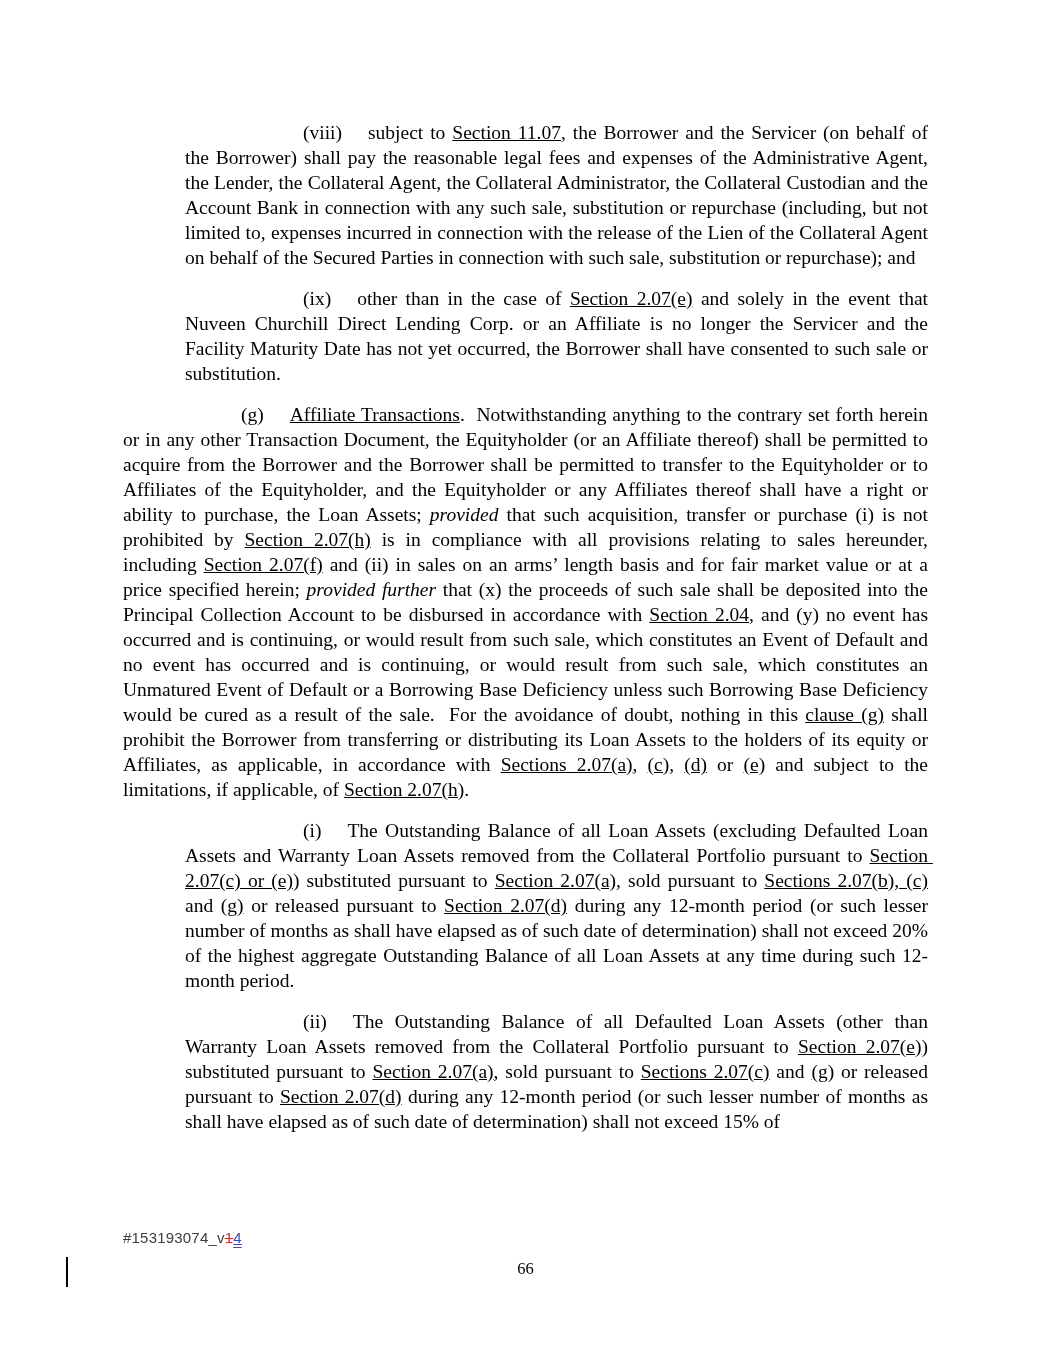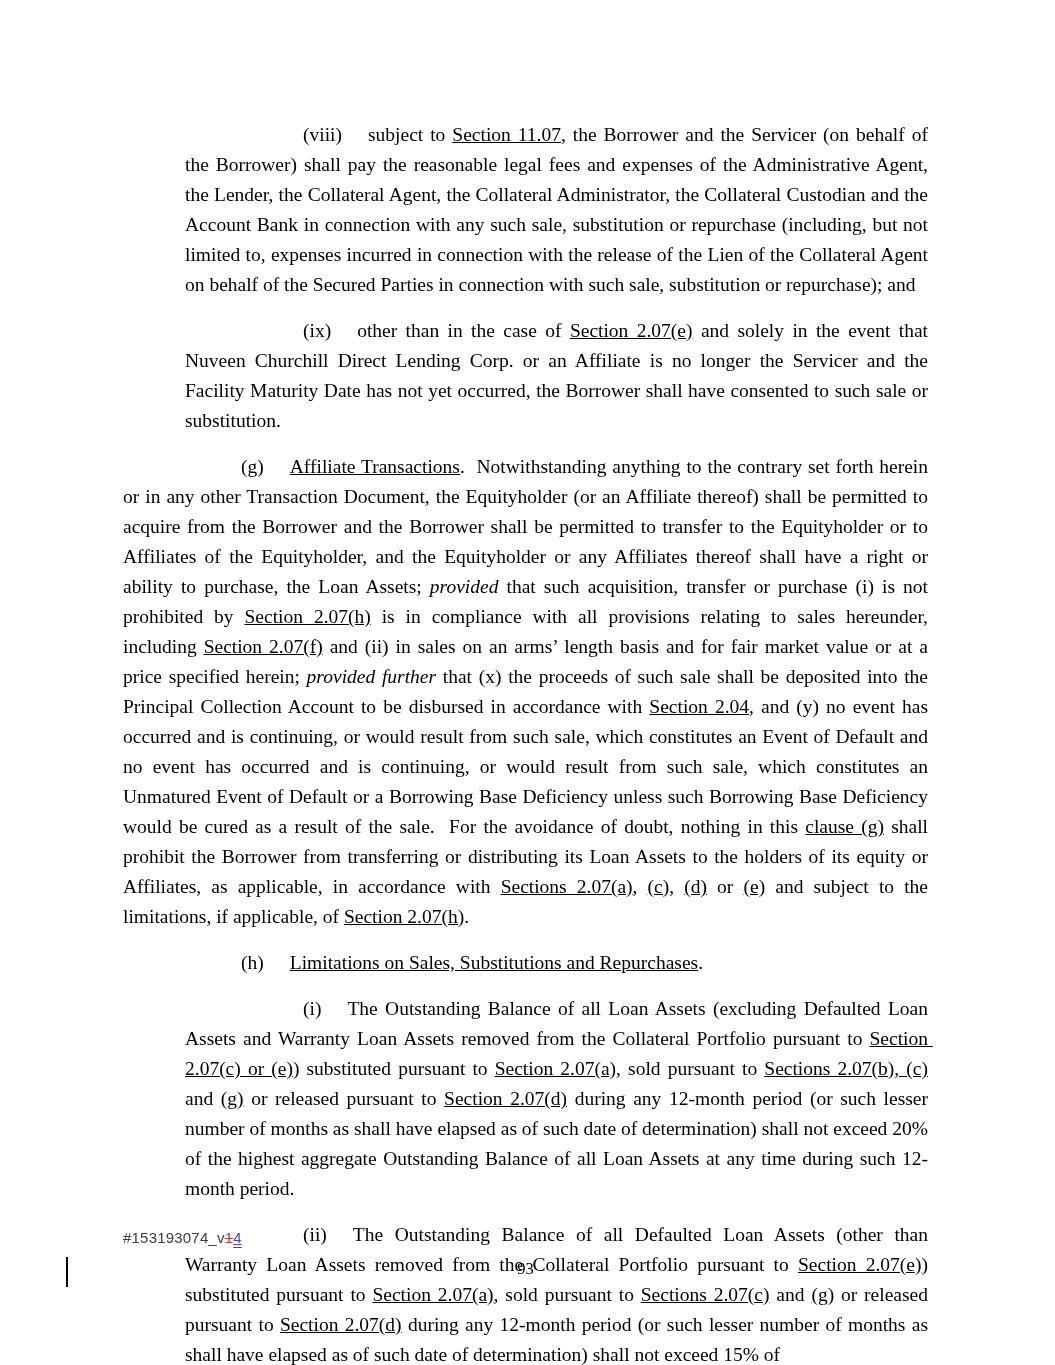--- a/index.html
+++ b/index.html
@@ -12,21 +12,21 @@
     overflow: hidden;
   }
   .doc-body {
     position: absolute;
     left: 123px; top: 120px;
     width: 805px;
   }
   p.para {
     margin: 0 0 16px 0;
     font-size: 19.5px;
-    line-height: 30px;
+    line-height: 25px;
     text-align: justify;
     text-indent: 118px;
   }
   p.p-inset { margin-left: 62px; }
   p.p-full  { margin-left: 0; }
   .run { white-space: pre-wrap; }
   .run.u { text-decoration: underline; }
   .run.i { font-style: italic; }
   .run.n { }
   .tab { display: inline-block; width: 26px; }
@@ -62,22 +62,21 @@
     color: #000000;
   }
 </style>
 </head>
 <body>
 
 <div class="doc-body">
     <p class="para p-inset"><span class="run n">(viii)</span><span class="tab"></span><span class="run n">subject to </span><span class="run u">Section 11.07</span><span class="run n">, the Borrower and the Servicer (on behalf of the Borrower) shall pay the reasonable legal fees and expenses of the Administrative Agent, the Lender, the Collateral Agent, the Collateral Administrator, the Collateral Custodian and the Account Bank in connection with any such sale, substitution or repurchase (including, but not limited to, expenses incurred in connection with the release of the Lien of the Collateral Agent on behalf of the Secured Parties in connection with such sale, substitution or repurchase); and</span></p>
     <p class="para p-inset"><span class="run n">(ix)</span><span class="tab"></span><span class="run n">other than in the case of </span><span class="run u">Section 2.07(e)</span><span class="run n"> and solely in the event that Nuveen Churchill Direct Lending Corp. or an Affiliate is no longer the Servicer and the Facility Maturity Date has not yet occurred, the Borrower shall have consented to such sale or substitution.</span></p>
     <p class="para p-full"><span class="run n">(g)</span><span class="tab"></span><span class="run u">Affiliate Transactions</span><span class="run n">.&nbsp; Notwithstanding anything to the contrary set forth herein or in any other Transaction Document, the Equityholder (or an Affiliate thereof) shall be permitted to acquire from the Borrower and the Borrower shall be permitted to transfer to the Equityholder or to Affiliates of the Equityholder, and the Equityholder or any Affiliates thereof shall have a right or ability to purchase, the Loan Assets; </span><span class="run i">provided</span><span class="run n"> that such acquisition, transfer or purchase (i) is not prohibited by </span><span class="run u">Section 2.07(h)</span><span class="run n"> is in compliance with all provisions relating to sales hereunder, including </span><span class="run u">Section 2.07(f)</span><span class="run n"> and (ii) in sales on an arms’ length basis and for fair market value or at a price specified herein; </span><span class="run i">provided further</span><span class="run n"> that (x) the proceeds of such sale shall be deposited into the Principal Collection Account to be disbursed in accordance with </span><span class="run u">Section 2.04</span><span class="run n">, and (y) no event has occurred and is continuing, or would result from such sale, which constitutes an Event of Default and no event has occurred and is continuing, or would result from such sale, which constitutes an Unmatured Event of Default or a Borrowing Base Deficiency unless such Borrowing Base Deficiency would be cured as a result of the sale.&nbsp; For the avoidance of doubt, nothing in this </span><span class="run u">clause (g)</span><span class="run n"> shall prohibit the Borrower from transferring or distributing its Loan Assets to the holders of its equity or Affiliates, as applicable, in accordance with </span><span class="run u">Sections 2.07(a)</span><span class="run n">, </span><span class="run u">(c)</span><span class="run n">, </span><span class="run u">(d)</span><span class="run n"> or </span><span class="run u">(e)</span><span class="run n"> and subject to the limitations, if applicable, of </span><span class="run u">Section 2.07(h)</span><span class="run n">.</span></p>
-    <p class="para p-full"><span class="run n">(h)</span><span class="tab"></span><span class="run u">Limitations on Sales, Substitutions and Repurchases</span><span class="run n">.</span></p>
     <p class="para p-inset"><span class="run n">(i)</span><span class="tab"></span><span class="run n">The Outstanding Balance of all Loan Assets (excluding Defaulted Loan Assets and Warranty Loan Assets removed from the Collateral Portfolio pursuant to </span><span class="run u">Section 2.07(c) or (e)</span><span class="run n">) substituted pursuant to </span><span class="run u">Section 2.07(a)</span><span class="run n">, sold pursuant to </span><span class="run u">Sections 2.07(b), (c)</span><span class="run n"> and </span><span class="run u">(g)</span><span class="run n"> or released pursuant to </span><span class="run u">Section 2.07(d)</span><span class="run n"> during any 12-month period (or such lesser number of months as shall have elapsed as of such date of determination) shall not exceed 20% of the highest aggregate Outstanding Balance of all Loan Assets at any time during such 12-month period.</span></p>
     <p class="para p-inset"><span class="run n">(ii)</span><span class="tab"></span><span class="run n">The Outstanding Balance of all Defaulted Loan Assets (other than Warranty Loan Assets removed from the Collateral Portfolio pursuant to </span><span class="run u">Section 2.07(e)</span><span class="run n">) substituted pursuant to </span><span class="run u">Section 2.07(a)</span><span class="run n">, sold pursuant to </span><span class="run u">Sections 2.07(c)</span><span class="run n"> and </span><span class="run u">(g)</span><span class="run n"> or released pursuant to </span><span class="run u">Section 2.07(d)</span><span class="run n"> during any 12-month period (or such lesser number of months as shall have elapsed as of such date of determination) shall not exceed 15% of</span></p>
   </div>
 
 <div class="change-bar"></div>
 
 <div class="footer-doc-id"><span class="prefix">#153193074_v</span><span class="del">1</span><span class="ins">4</span></div>
 
-<div class="page-number">93</div>
+<div class="page-number">66</div>
 
 </body></html>

